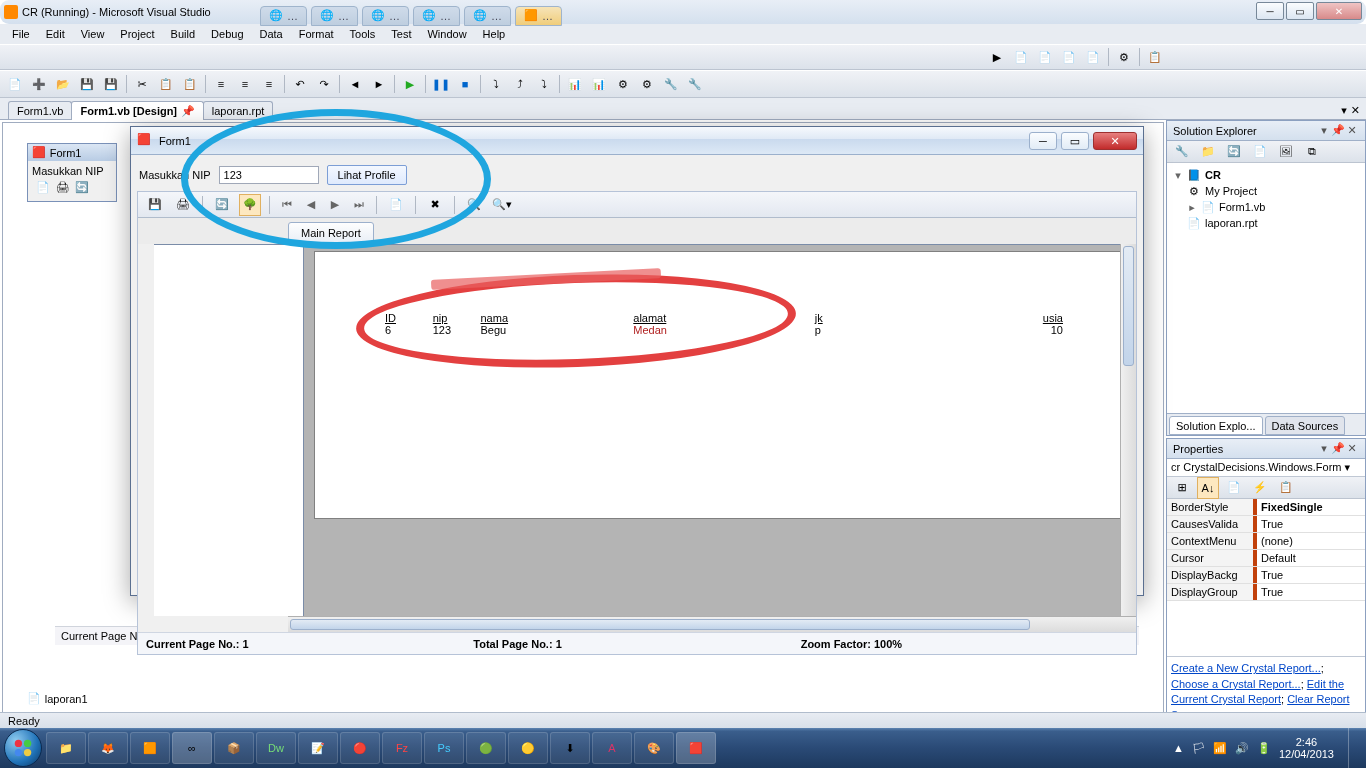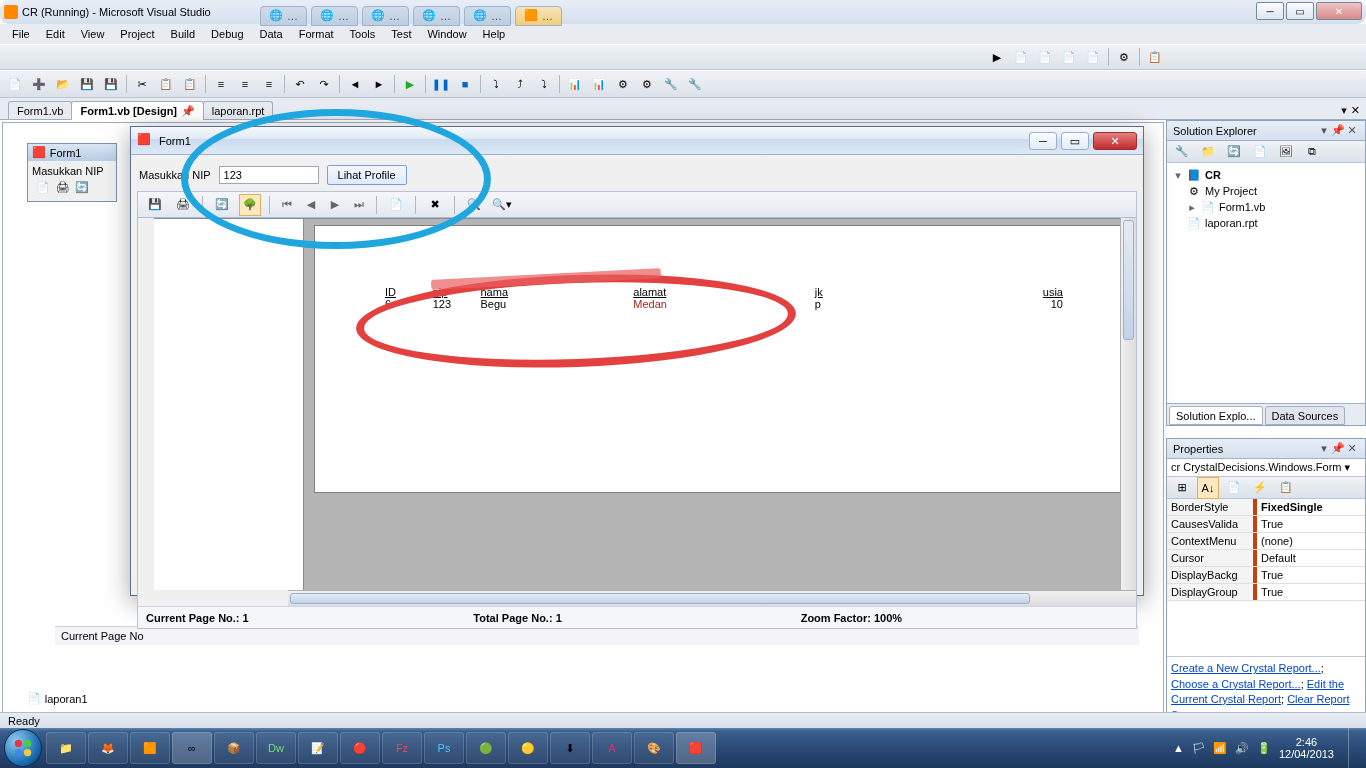--- a/index.html
+++ b/index.html
@@ -25,21 +25,21 @@
 
 .doctabs { height:22px; background:#e8ecf2; display:flex; align-items:flex-end; padding-left:8px; border-bottom:1px solid #a0acc0;}
 .doctab { padding:3px 8px 2px; border:1px solid #a0acc0; border-bottom:none; background:#e8ecf2; margin-right:-1px; border-radius:3px 3px 0 0;}
 .doctab.active { background:#fff; position:relative; top:1px; font-weight:bold;}
 .doctab .pin { margin-left:4px; color:#888;}
 .doctabs .closer { margin-left:auto; padding:2px 6px; display:flex; gap:4px;}
 
 
 .main-area { position:absolute; top:120px; left:0; right:0; bottom:40px; display:flex; }
 .center-col { flex:1; position:relative; background:#fff; border:1px solid #a0acc0; margin:2px;}
-.right-col { width:200px; display:flex; flex-direction:column; gap:12px; }
+.right-col { width:200px; display:flex; flex-direction:column; gap:2px; }
 
 
 .panel { border:1px solid #8ca0c0; background:#fff; display:flex; flex-direction:column;}
 .panel-title { background:linear-gradient(#e8eef6,#d4e0ee); padding:3px 6px; display:flex; align-items:center; border-bottom:1px solid #a0b0c8;}
 .panel-title span.t { flex:1; }
 .panel-title .pbtn { width:14px; text-align:center; color:#555;}
 .panel-toolbar { height:22px; background:linear-gradient(#f0f2f6,#dce2ea); border-bottom:1px solid #bcc4d0; display:flex; align-items:center; padding:0 4px; gap:4px;}
 .tree { padding:4px 6px; flex:1; overflow:auto;}
 .tree .node { padding:1px 0 1px 0; display:flex; align-items:center; gap:4px;}
 .tree .node .exp { width:10px; text-align:center; color:#666;}
@@ -391,20 +391,23 @@
       <span class="nav">▶</span>
       <span class="nav">⏭</span>
       <span class="tsep"></span>
       <span class="tbtn">📄</span>
       <span class="tsep"></span>
       <span class="tbtn">✖</span>
       <span class="tsep"></span>
       <span class="tbtn">🔍</span>
       <span class="tbtn">🔍▾</span>
     </div>
+    <div class="cr-vtabs">
+      <div class="vt">Main Report</div>
+    </div>
     <div class="cr-vbody">
       <div class="cr-sidebar"></div>
       <div class="cr-page-area">
         <div class="cr-page">
           <div class="rpt-hdr">
             <div class="rpt-col c-id">
                 <div class="h">ID</div>
                 <div class="v">6</div>
               </div>
             <div class="rpt-col c-nip">

